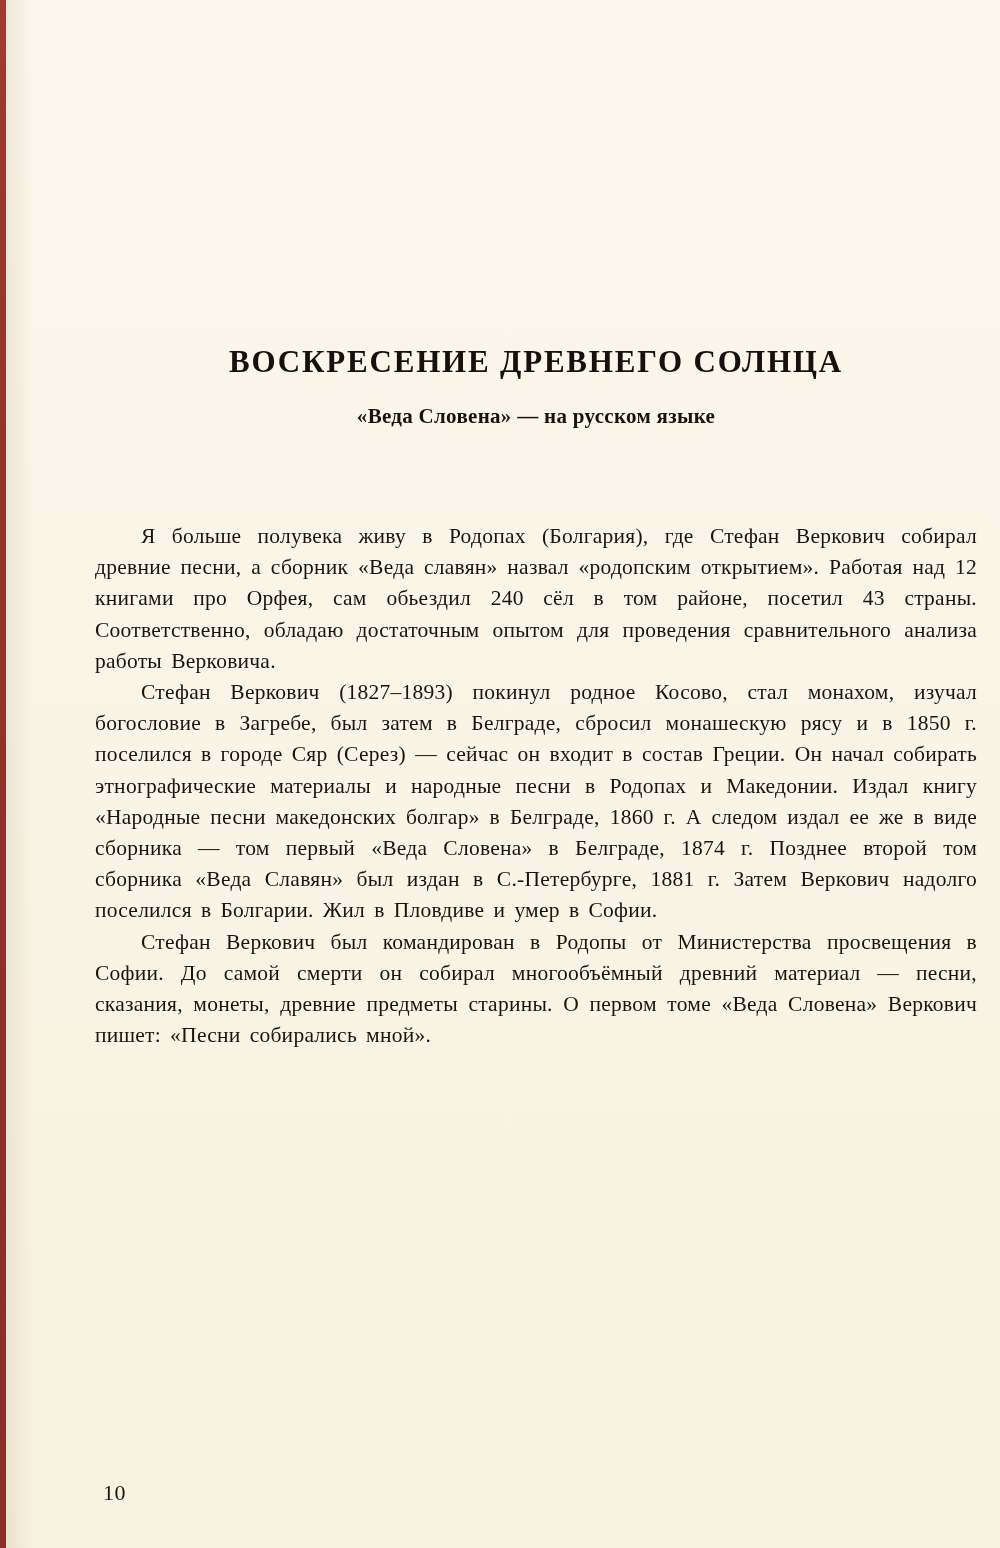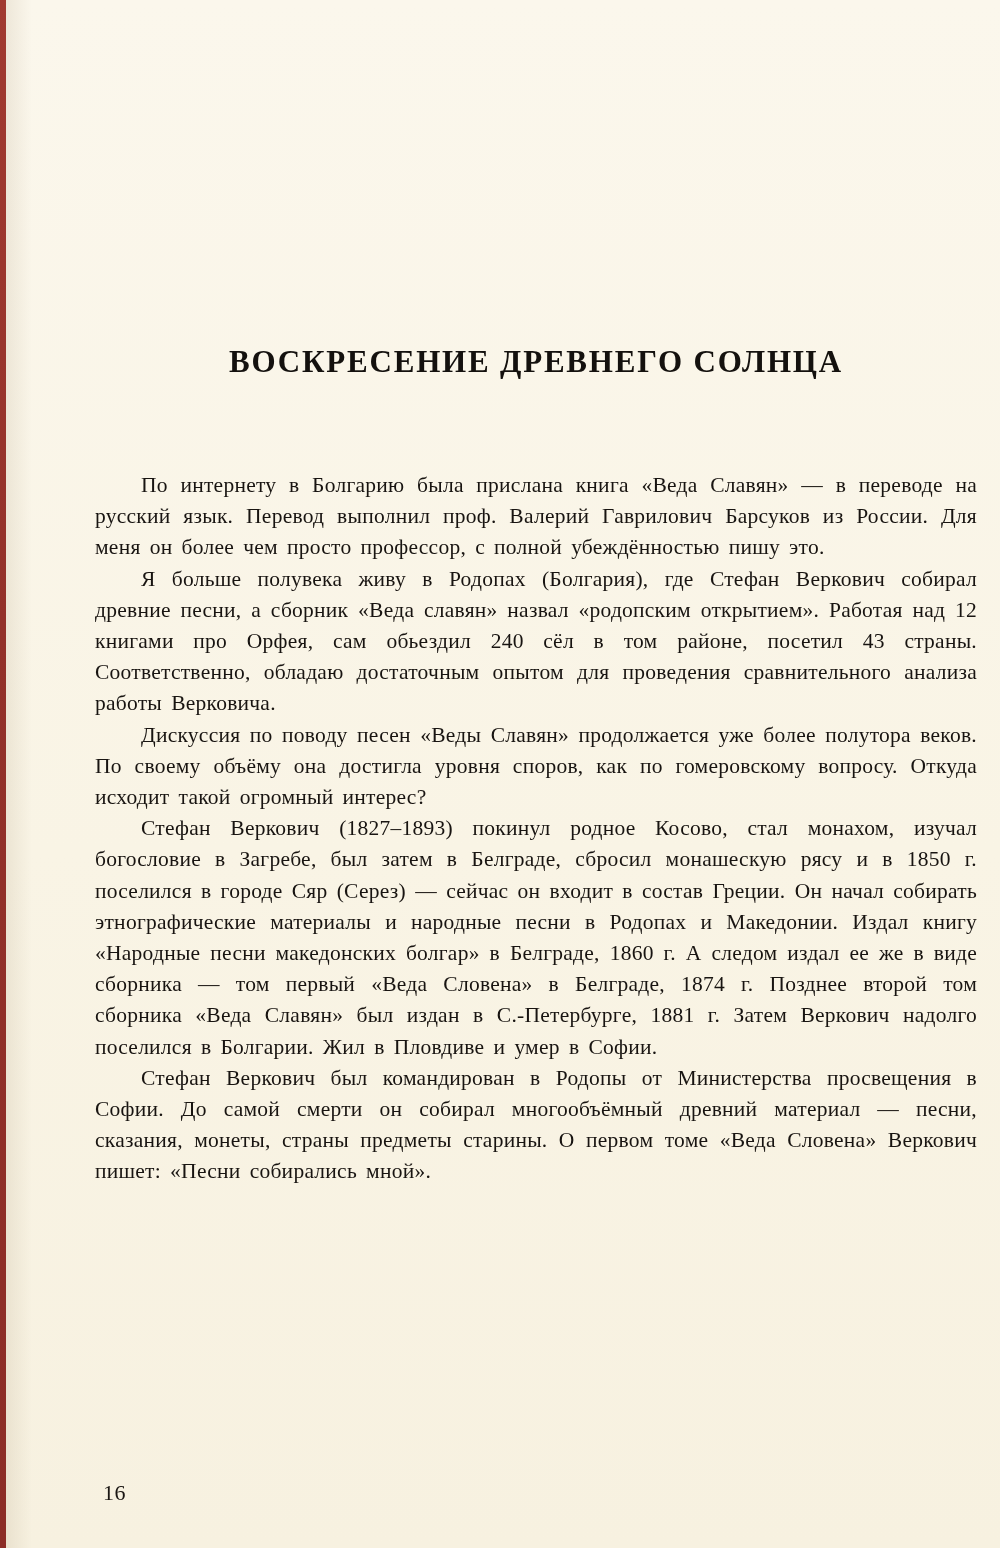--- a/index.html
+++ b/index.html
@@ -89,25 +89,24 @@
 <body>
 
 <div class="page">
   <div class="spine-edge"></div>
   <div class="edge-shade"></div>
 
   <div class="content">
     <h1 class="chapter-title">ВОСКРЕСЕНИЕ ДРЕВНЕГО СОЛНЦА</h1>
 
     <div class="subtitle">
+      <div>«Веда Словена» — на русском языке</div>
     </div>
 
     <div class="body-text">
-      <p>По интернету в Болгарию была прислана книга «Веда Славян» — в переводе на русский язык. Перевод выполнил проф. Валерий Гаврилович Барсуков из России. Для меня он более чем просто профессор, с полной убеждённостью пишу это.</p>
       <p>Я больше полувека живу в Родопах (Болгария), где Стефан Веркович собирал древние песни, а сборник «Веда славян» назвал «родопским открытием». Работая над 12 книгами про Орфея, сам обьездил 240 сёл в том районе, посетил 43 страны. Соответственно, обладаю достаточным опытом для проведения сравнительного анализа работы Верковича.</p>
-      <p>Дискуссия по поводу песен «Веды Славян» продолжается уже более полутора веков. По своему объёму она достигла уровня споров, как по гомеровскому вопросу. Откуда исходит такой огромный интерес?</p>
       <p>Стефан Веркович (1827–1893) покинул родное Косово, стал монахом, изучал богословие в Загребе, был затем в Белграде, сбросил монашескую рясу и в 1850 г. поселился в городе Сяр (Серез) — сейчас он входит в состав Греции. Он начал собирать этнографические материалы и народные песни в Родопах и Македонии. Издал книгу «Народные песни македонских болгар» в Белграде, 1860 г. А следом издал ее же в виде сборника — том первый «Веда Словена» в Белграде, 1874 г. Позднее второй том сборника «Веда Славян» был издан в С.-Петербурге, 1881 г. Затем Веркович надолго поселился в Болгарии. Жил в Пловдиве и умер в Софии.</p>
-      <p>Стефан Веркович был командирован в Родопы от Министерства просвещения в Софии. До самой смерти он собирал многообъёмный древний материал — песни, сказания, монеты, страны предметы старины. О первом томе «Веда Словена» Веркович пишет: «Песни собирались мной».</p>
+      <p>Стефан Веркович был командирован в Родопы от Министерства просвещения в Софии. До самой смерти он собирал многообъёмный древний материал — песни, сказания, монеты, древние предметы старины. О первом томе «Веда Словена» Веркович пишет: «Песни собирались мной».</p>
     </div>
 
-    <div class="page-number">16</div>
+    <div class="page-number">10</div>
   </div>
 </div>
 
 </body></html>

